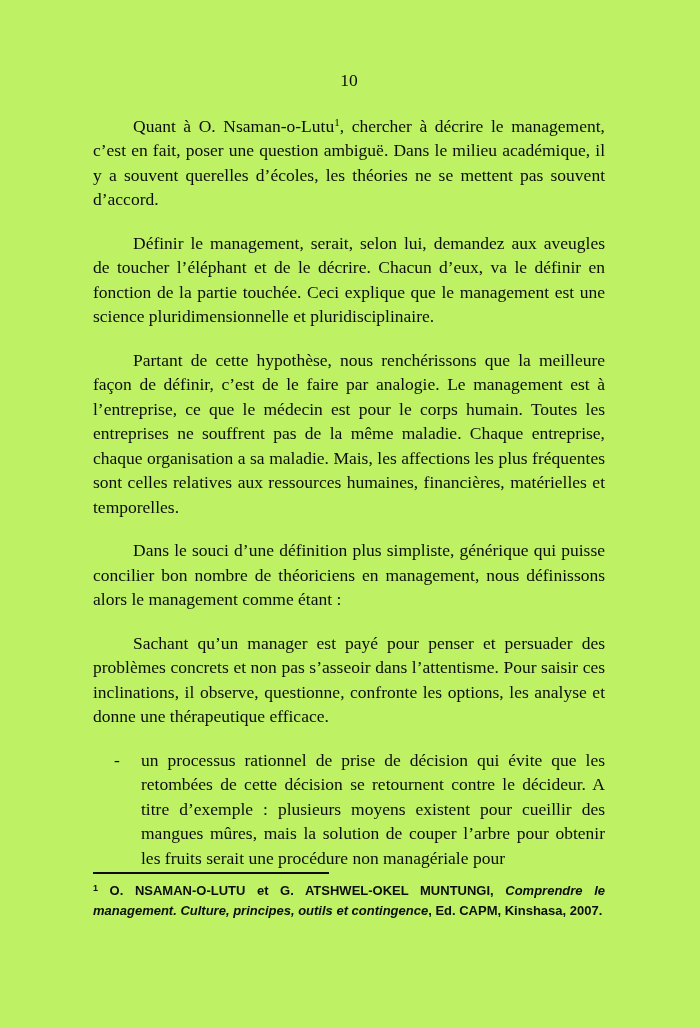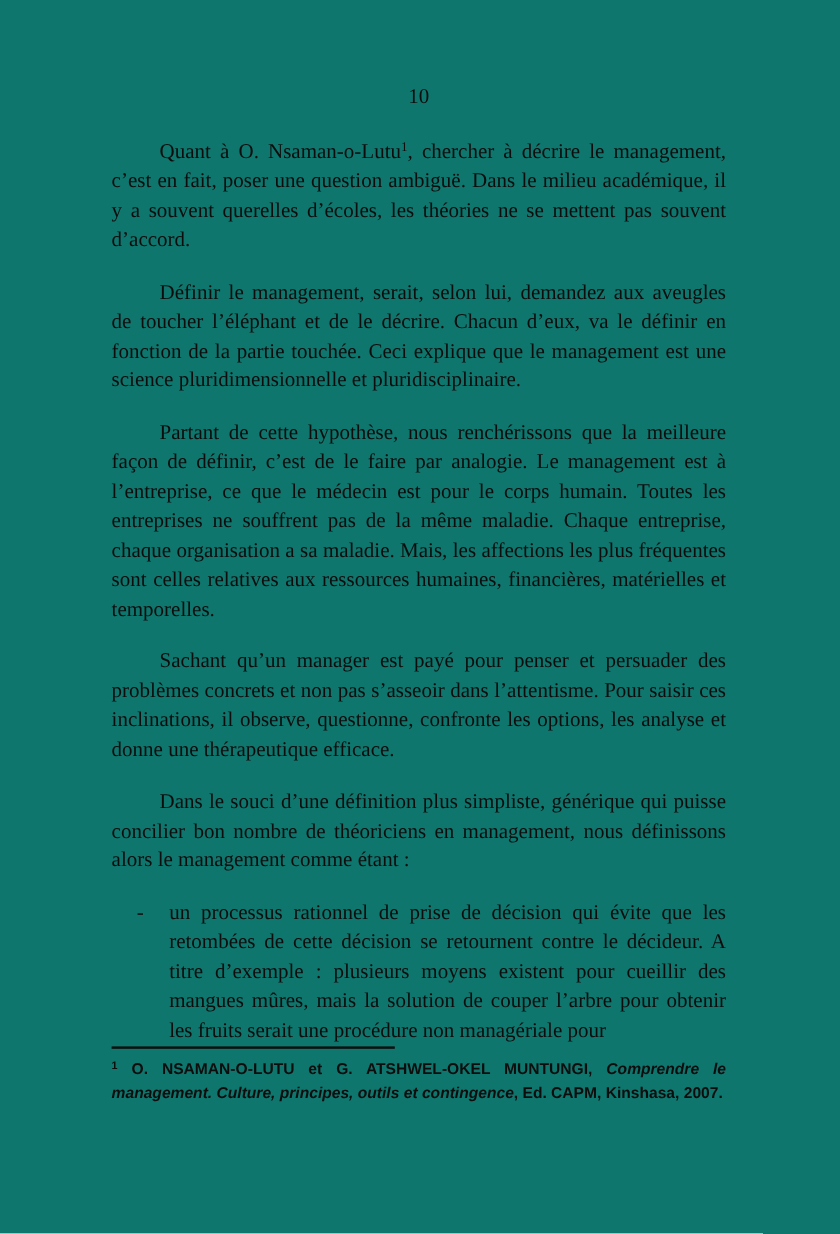--- a/index.html
+++ b/index.html
@@ -5,21 +5,21 @@
   html, body {
     margin: 0;
     padding: 0;
     background: #ffffff;
   }
   .page {
     position: relative;
     box-sizing: border-box;
     width: 700px;
     height: 1028px;
-    background: #0f766e;
+    background: #bef264;
     color: #0d0d0d;
     font-family: "Liberation Serif", "DejaVu Serif", serif;
     font-size: 17.5px;
     line-height: 24.5px;
     padding: 68px 95px 0 93px;
     overflow: hidden;
   }
   .page-number {
     text-align: center;
     margin: 0 0 21px 0;
@@ -80,23 +80,23 @@
 <div class="page">
 
   <div class="page-number">10</div>
 
   <p class="body-para"><span>Quant à O. Nsaman-o-Lutu</span><sup class="fn-ref">1</sup><span>, chercher à décrire le management, c’est en fait, poser une question ambiguë. Dans le milieu académique, il y a souvent querelles d’écoles, les théories ne se mettent pas souvent d’accord.</span></p>
 
   <p class="body-para">Définir le management, serait, selon lui, demandez aux aveugles de toucher l’éléphant et de le décrire. Chacun d’eux, va le définir en fonction de la partie touchée. Ceci explique que le management est une science pluridimensionnelle et pluridisciplinaire.</p>
 
   <p class="body-para">Partant de cette hypothèse, nous renchérissons que la meilleure façon de définir, c’est de le faire par analogie. Le management est à l’entreprise, ce que le médecin est pour le corps humain. Toutes les entreprises ne souffrent pas de la même maladie. Chaque entreprise, chaque organisation a sa maladie. Mais, les affections les plus fréquentes sont celles relatives aux ressources humaines, financières, matérielles et temporelles.</p>
 
+  <p class="body-para">Dans le souci d’une définition plus simpliste, générique qui puisse concilier bon nombre de théoriciens en management, nous définissons alors le management comme étant :</p>
+
   <p class="body-para">Sachant qu’un manager est payé pour penser et persuader des problèmes concrets et non pas s’asseoir dans l’attentisme. Pour saisir ces inclinations, il observe, questionne, confronte les options, les analyse et donne une thérapeutique efficace.</p>
-
-  <p class="body-para">Dans le souci d’une définition plus simpliste, générique qui puisse concilier bon nombre de théoriciens en management, nous définissons alors le management comme étant :</p>
 
   <div class="list-item">
     <span class="list-marker">-</span>
     <span>un processus rationnel de prise de décision qui évite que les retombées de cette décision se retournent contre le décideur. A titre d’exemple : plusieurs moyens existent pour cueillir des mangues mûres, mais la solution de couper l’arbre pour obtenir les fruits serait une procédure non managériale pour</span>
   </div>
 
   <div class="footnote">
     <div class="footnote-rule"></div>
     <p class="footnote-text"><sup>1</sup> <span>O. NSAMAN-O-LUTU et G. ATSHWEL-OKEL MUNTUNGI, </span><em>Comprendre le management. Culture, principes, outils et contingence</em><span>, Ed. CAPM, Kinshasa, 2007.</span></p>
   </div>

